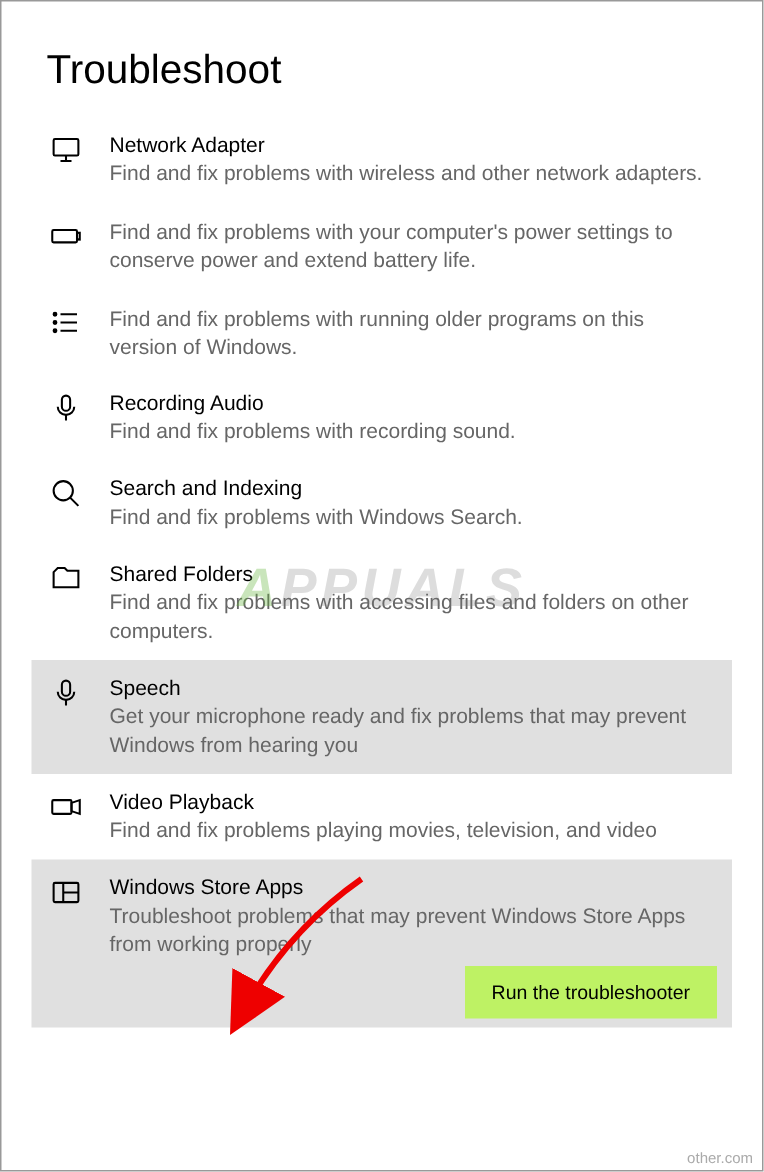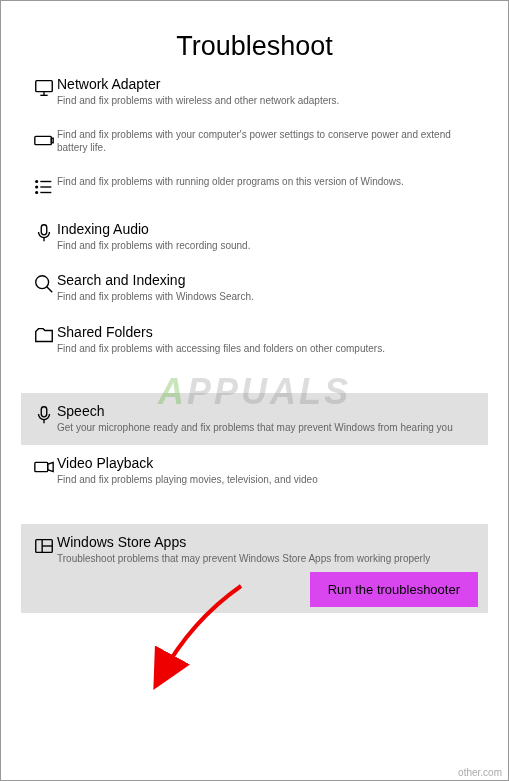--- a/index.html
+++ b/index.html
@@ -16,26 +16,26 @@
       overflow: hidden;
       position: relative;
     }
     .container {
       padding: 30px 30px 20px 30px;
     }
     .page-title {
       font-size: 27px;
       font-weight: 400;
       color: #000;
-      margin-bottom: 4px;
-      text-align: center;
+      margin-bottom: 16px;
     }
     .item {
       display: flex;
       align-items: flex-start;
+      gap: 16px;
       padding: 10px 0 10px 0;
       cursor: default;
     }
     .item-icon {
       width: 26px;
       height: 26px;
       flex-shrink: 0;
       display: flex;
       align-items: flex-start;
       justify-content: center;
@@ -51,39 +51,38 @@
     .item-body {
       flex: 1;
     }
     .item-title {
       font-size: 14px;
       color: #000;
       font-weight: 400;
       margin-bottom: 2px;
     }
     .item-desc {
-      font-size: 10px;
+      font-size: 14px;
       color: #666;
       line-height: 1.35;
     }
     .item-selected {
       background: #e0e0e0;
       margin-left: -10px;
       margin-right: -10px;
       padding-left: 10px;
       padding-right: 10px;
-      margin-top: 28px;
     }
     .run-button-wrap {
       display: flex;
       justify-content: flex-end;
       padding-top: 6px;
     }
     .run-button {
-      background: #d946ef;
+      background: #bef264;
       border: none;
       padding: 10px 18px;
       font-size: 13px;
       font-family: inherit;
       color: #000;
       cursor: pointer;
     }
     .watermark {
       position: absolute;
       top: 370px;
@@ -171,21 +170,21 @@
 
   <div class="item">
     <div class="item-icon">
       <svg viewBox="0 0 24 24">
           <rect x="9" y="3" width="6" height="11" rx="3"></rect>
           <path d="M6 11a6 6 0 0 0 12 0"></path>
           <line x1="12" y1="17" x2="12" y2="21"></line>
         </svg>
     </div>
     <div class="item-body">
-      <div class="item-title">Indexing Audio</div>
+      <div class="item-title">Recording Audio</div>
       <div class="item-desc">Find and fix problems with recording sound.</div>
     </div>
   </div>
 
   <div class="item">
     <div class="item-icon">
       <svg viewBox="0 0 24 24">
           <circle cx="10" cy="10" r="7"></circle>
           <line x1="15" y1="15" x2="21" y2="21"></line>
         </svg>

